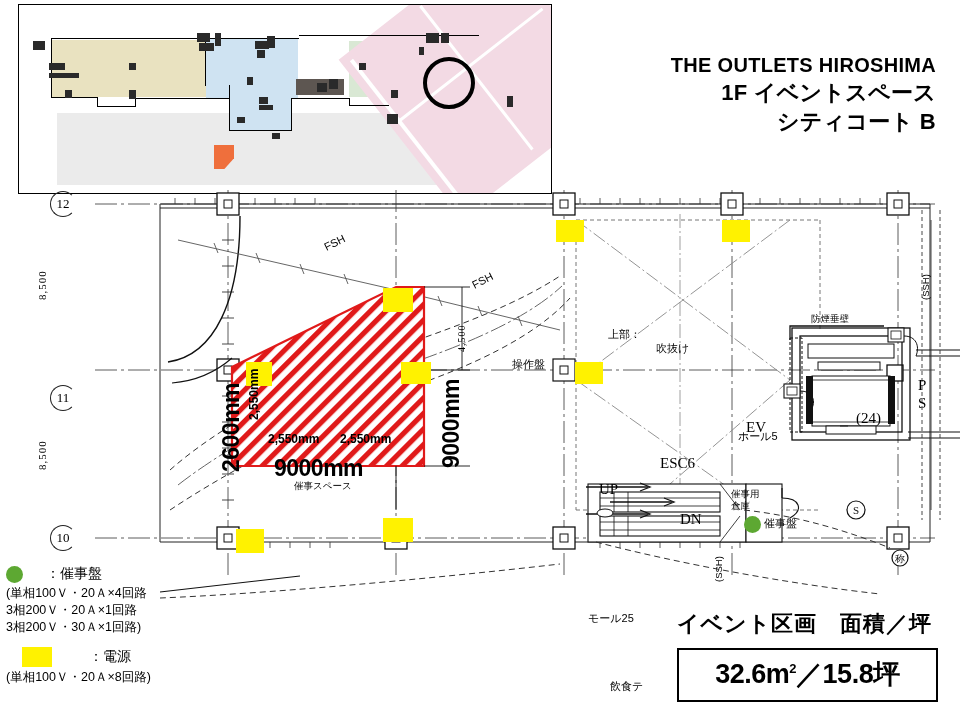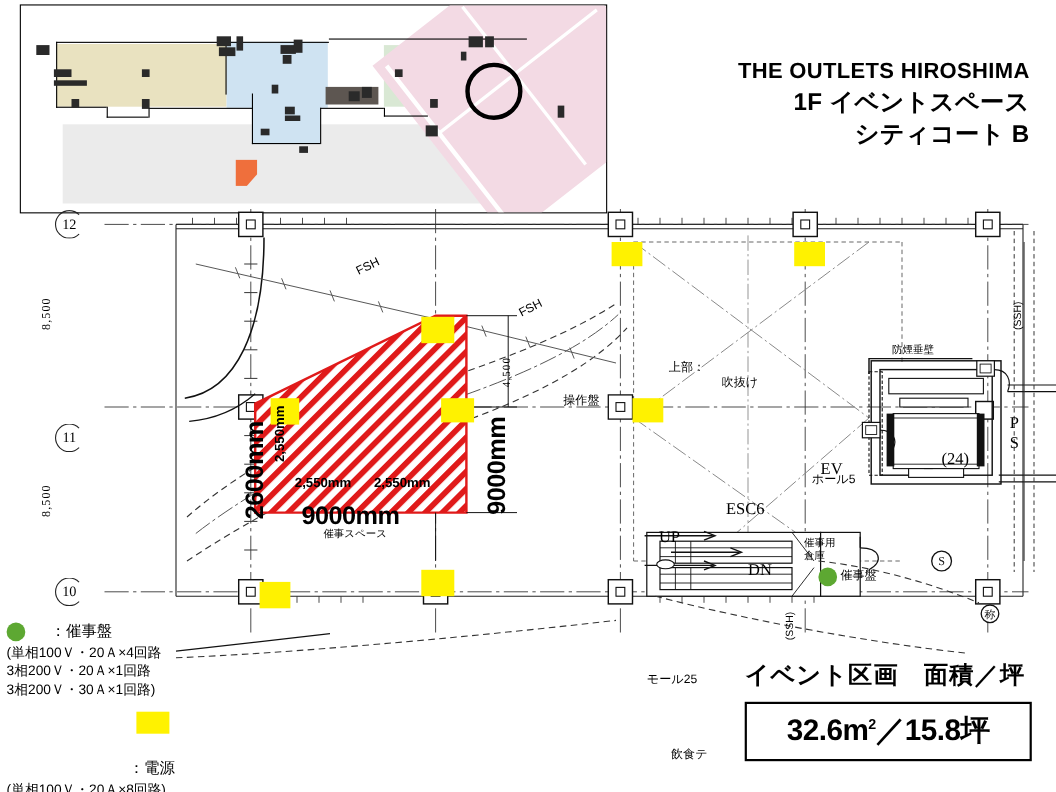--- a/index.html
+++ b/index.html
@@ -66,21 +66,21 @@
 
   
   #legend{position:absolute;left:6px;top:565px;width:250px;}
   .lgrow{display:flex;align-items:center;gap:23px;}
   .lgswatch-dot{width:17px;height:17px;border-radius:50%;background:#5da832;flex:none;}
   .lgswatch-sq{width:30px;height:20px;background:#fff200;flex:none;margin-left:16px;}
   .lgtext{font-size:14px;}
   .lgnote{font-size:12.5px;line-height:1.34;margin-top:2px;}
 
   
-  #areablk{position:absolute;right:22px;bottom:28px;text-align:center;}
+  #areablk{position:absolute;right:22px;bottom:18px;text-align:center;}
   #areattl{font-weight:bold;font-size:22px;letter-spacing:1px;margin-bottom:9px;text-align:right;
            padding-right:6px;}
   #areabox{border:2px solid #000;padding:6px 14px 8px;font-weight:bold;font-size:27px;
            letter-spacing:-.5px;white-space:nowrap;}
   #areabox sup{font-size:13px;vertical-align:super;}
 </style>
 </head>
 <body>
 
 <div id="root">
@@ -500,21 +500,21 @@
     <div class="lgrow">
       <span class="lgswatch-dot"></span>
       <span class="lgtext">：催事盤</span>
     </div>
     <div class="lgnote">
       <div>(単相100Ｖ・20Ａ×4回路</div>
       <div>3相200Ｖ・20Ａ×1回路</div>
       <div>3相200Ｖ・30Ａ×1回路)</div>
     </div>
 
-    <div class="lgrow" style="margin-top:12px;flex-direction:column;">
+    <div class="lgrow" style="margin-top:12px;">
       <span class="lgswatch-sq"></span>
       <span class="lgtext" style="margin-left:14px;">：電源</span>
     </div>
     <div class="lgnote">
       <div>(単相100Ｖ・20Ａ×8回路)</div>
     </div>
   </div>
 
   <div id="areablk">
     <div id="areattl">イベント区画　面積／坪</div>

